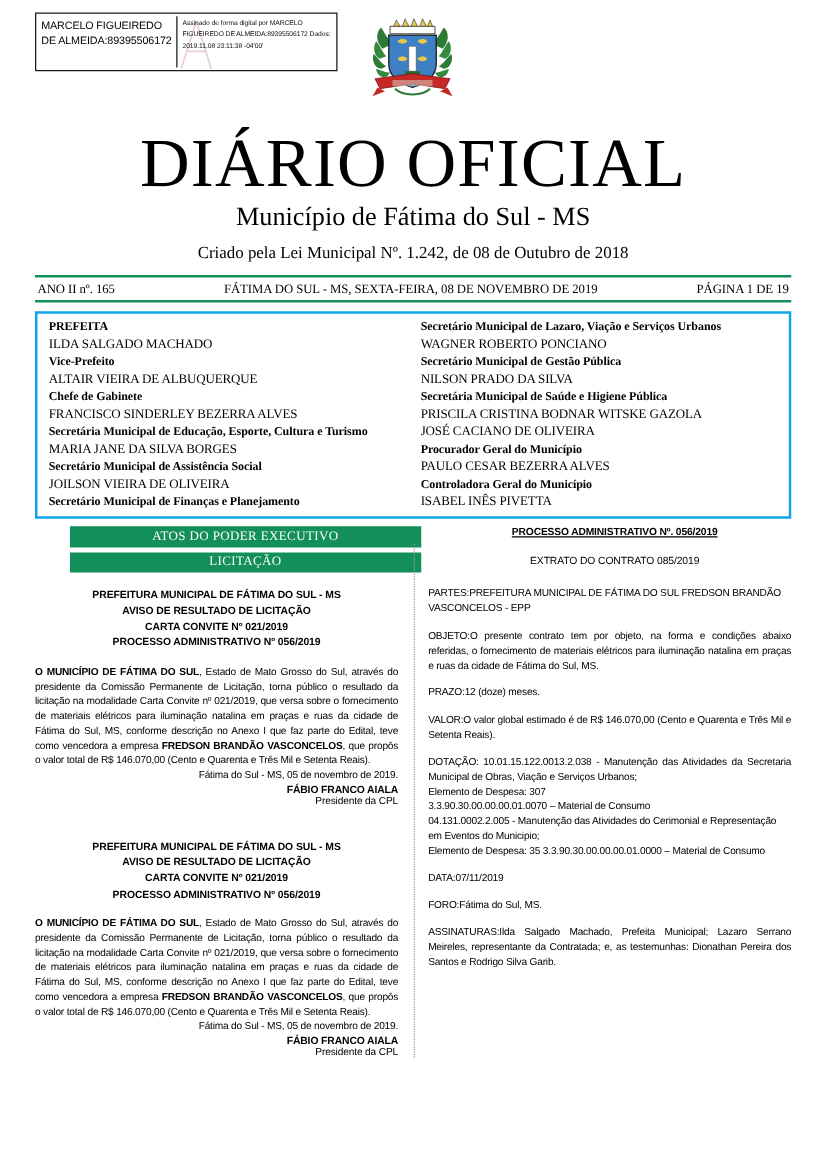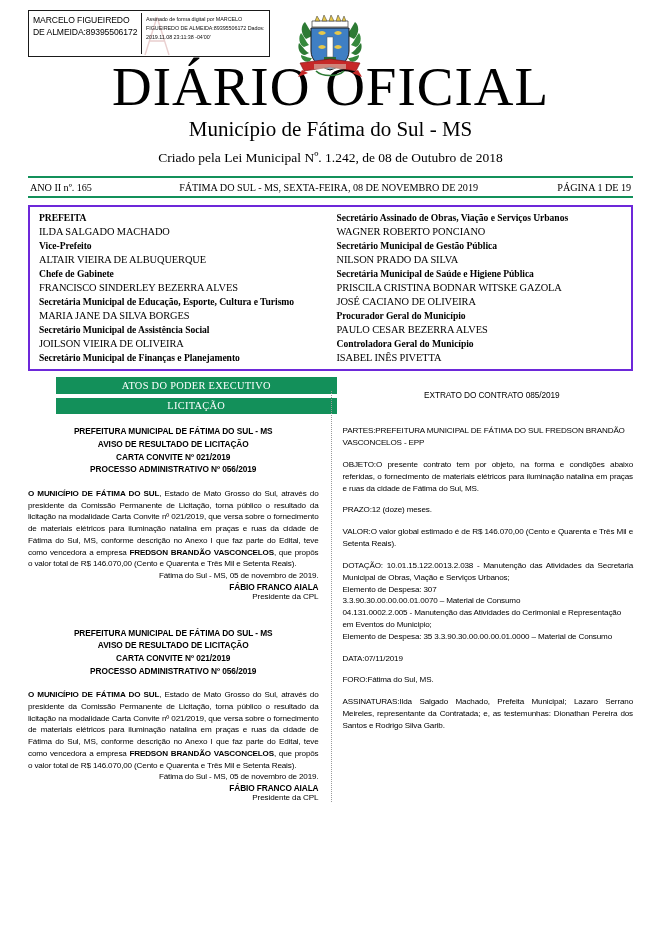--- a/index.html
+++ b/index.html
@@ -76,21 +76,21 @@
   .emblem {
     position: absolute;
     left: 296px;
     top: 13px;
     width: 68px;
     height: 70px;
   }
 
   
   .masthead {
-    padding-top: 60px;
+    padding-top: 104px;
     text-align: center;
   }
   .title-main {
     font-family: "Liberation Serif", serif;
     font-size: 55px;
     line-height: 0.98;
     letter-spacing: 1px;
     font-weight: 400;
   }
   .title-sub {
@@ -125,21 +125,21 @@
   .info-mid {
     flex: 1;
     text-align: center;
     white-space: nowrap;
     padding-left: 8px;
   }
   .info-page { white-space: nowrap; }
 
   
   .officials {
-    border: 2px solid #6d28d9;
+    border: 2px solid #0ea5e9;
     margin-top: 7px;
     display: flex;
     padding: 4px 0 4px 0;
     box-sizing: border-box;
   }
   .off-col {
     width: 50%;
     box-sizing: border-box;
     padding: 0 6px 0 9px;
   }
@@ -319,40 +319,41 @@
       <div class="off-name">ALTAIR VIEIRA DE ALBUQUERQUE</div>
       <div class="off-role">Chefe de Gabinete</div>
       <div class="off-name">FRANCISCO SINDERLEY BEZERRA ALVES</div>
       <div class="off-role">Secretária Municipal de Educação, Esporte, Cultura e Turismo</div>
       <div class="off-name">MARIA JANE DA SILVA BORGES</div>
       <div class="off-role">Secretário Municipal de Assistência Social</div>
       <div class="off-name">JOILSON VIEIRA DE OLIVEIRA</div>
       <div class="off-role">Secretário Municipal de Finanças e Planejamento</div>
     </div>
     <div class="off-col right">
-      <div class="off-role">Secretário Assinado de Obras, Viação e Serviços Urbanos</div>
+      <div class="off-role">Secretário Municipal de Lazaro, Viação e Serviços Urbanos</div>
       <div class="off-name">WAGNER ROBERTO PONCIANO</div>
       <div class="off-role">Secretário Municipal de Gestão Pública</div>
       <div class="off-name">NILSON PRADO DA SILVA</div>
       <div class="off-role">Secretária Municipal de Saúde e Higiene Pública</div>
       <div class="off-name">PRISCILA CRISTINA BODNAR WITSKE GAZOLA</div>
       <div class="off-name">JOSÉ CACIANO DE OLIVEIRA</div>
       <div class="off-role">Procurador Geral do Município</div>
       <div class="off-name">PAULO CESAR BEZERRA ALVES</div>
       <div class="off-role">Controladora Geral do Município</div>
       <div class="off-name">ISABEL INÊS PIVETTA</div>
     </div>
   </div>
 
   <div class="banners">
     <div class="ban-left">
       <div class="banner">ATOS DO PODER EXECUTIVO</div>
       <div class="banner">LICITAÇÃO</div>
     </div>
     <div class="ban-right">
+      <div class="rhead u">PROCESSO ADMINISTRATIVO Nº. 056/2019</div>
       <div class="rhead sp">EXTRATO DO CONTRATO 085/2019</div>
     </div>
   </div>
 
   <div class="columns">
     <div class="coldiv"></div>
 
     <div class="col left">
 
       <div>

